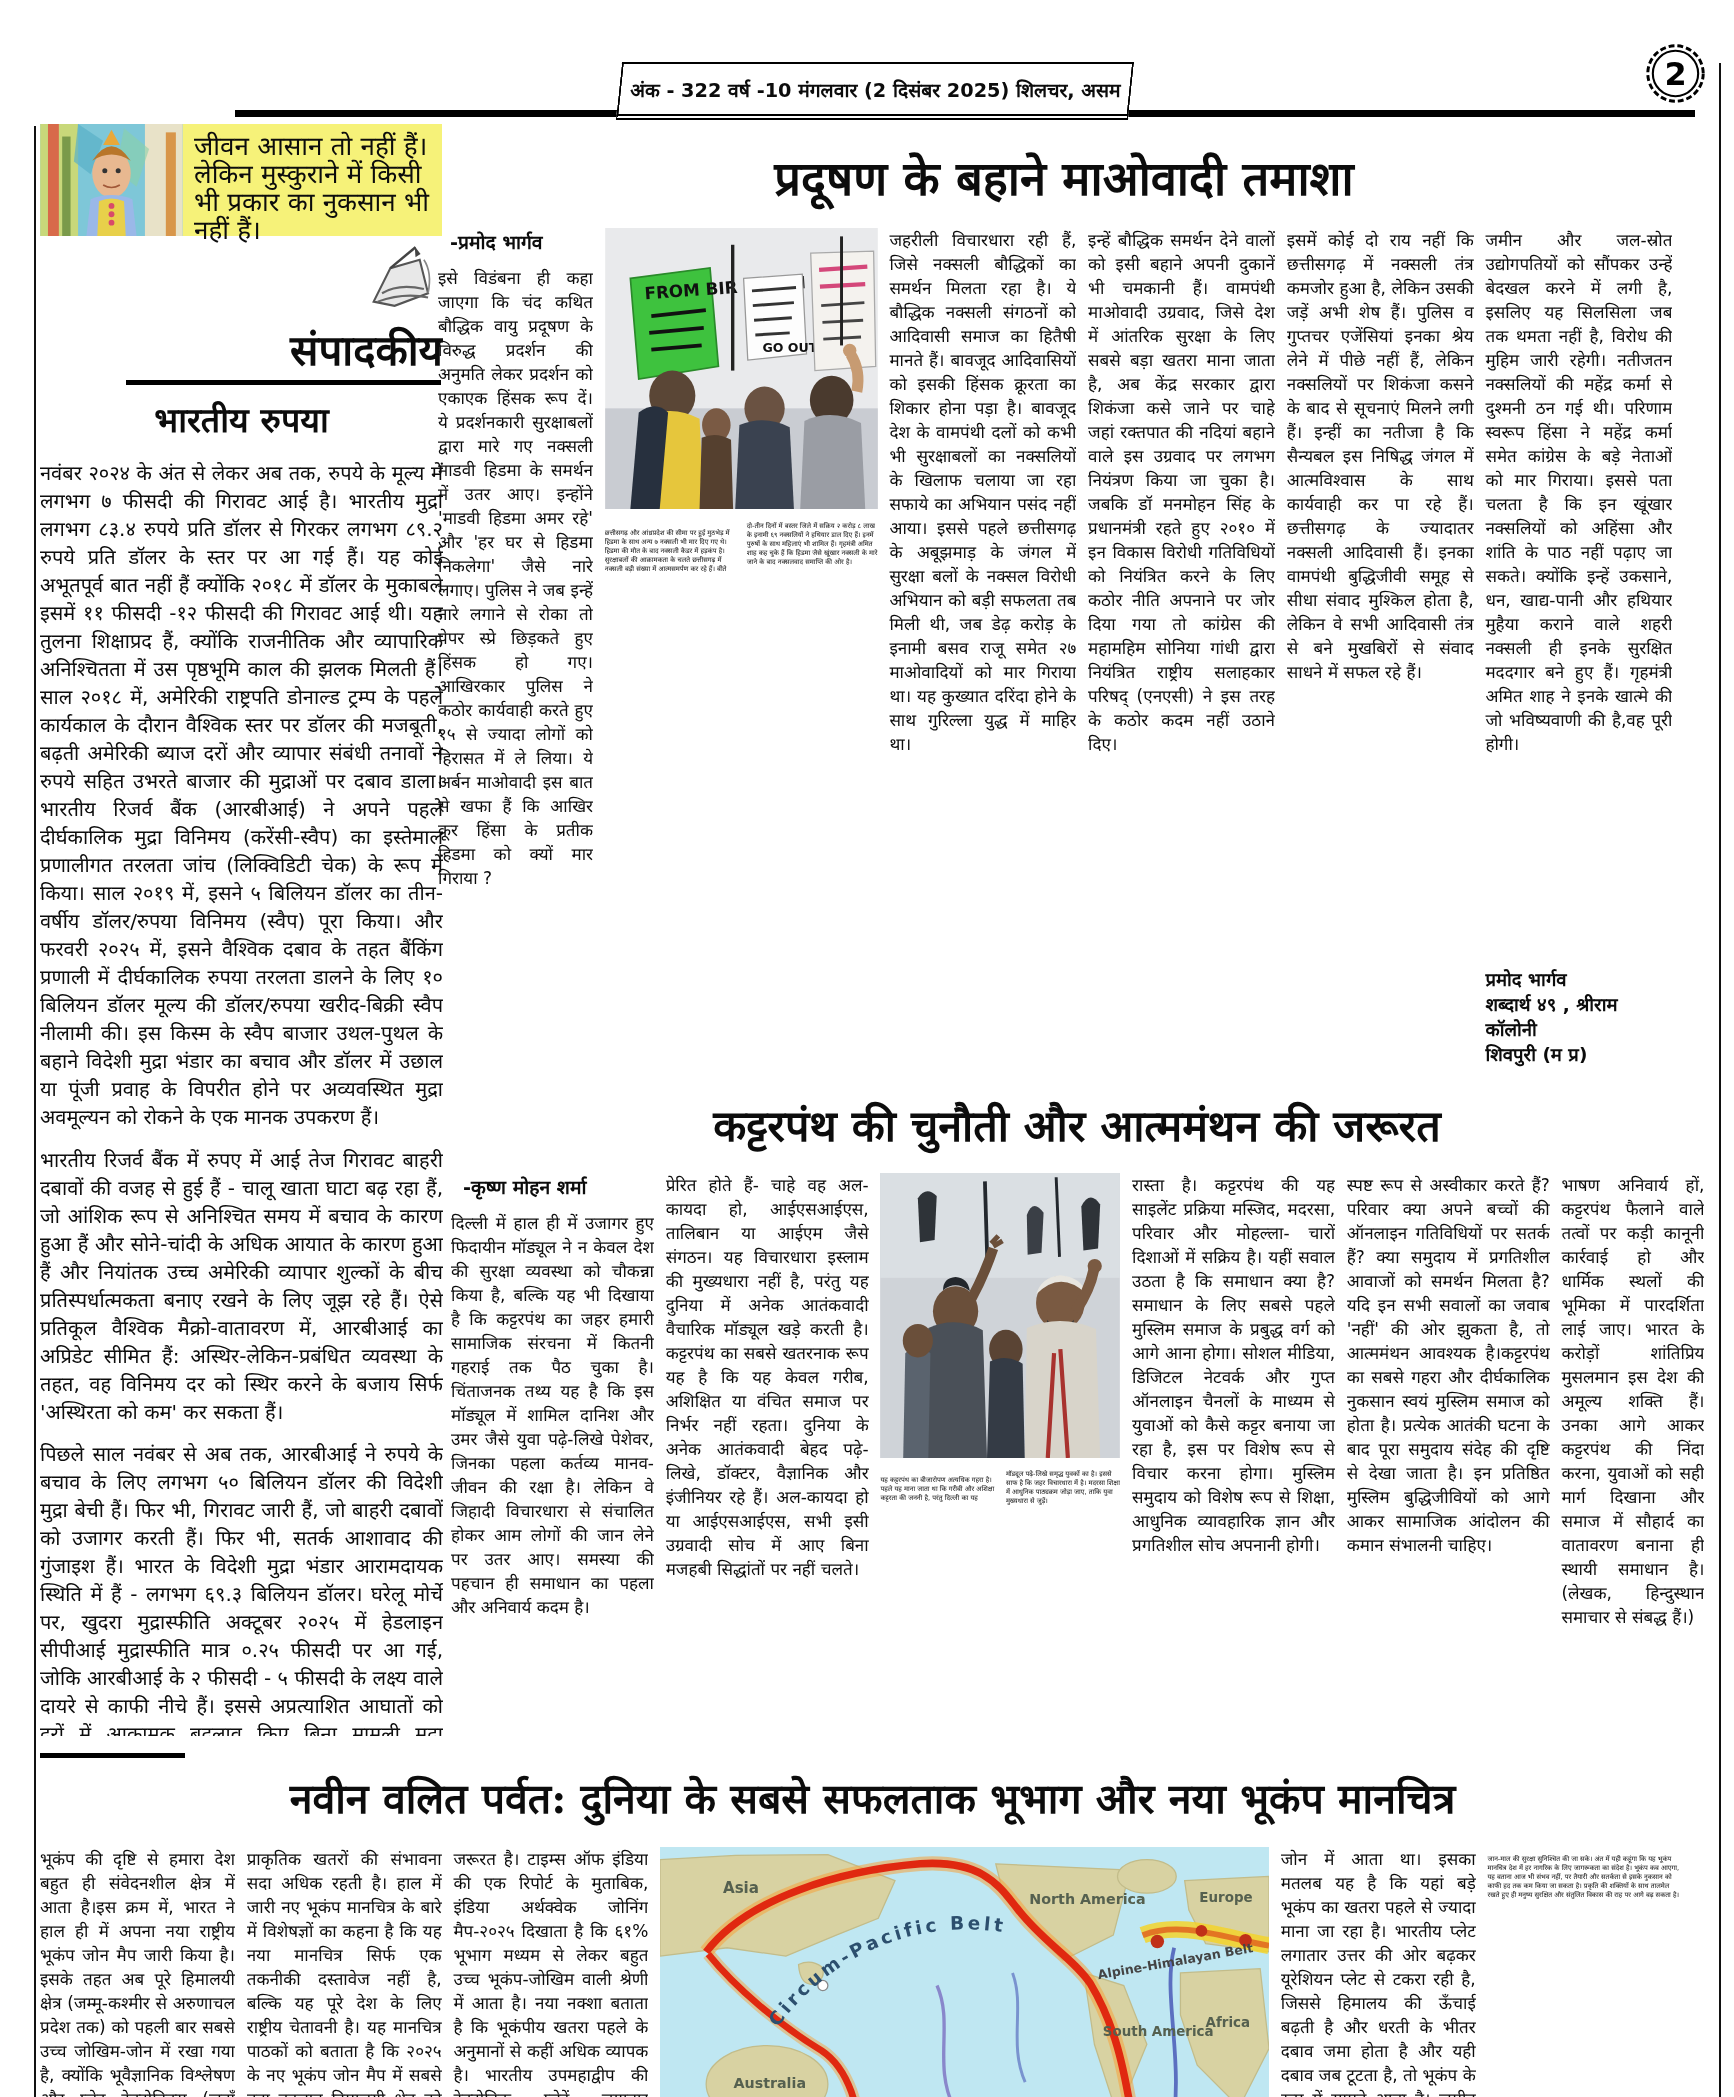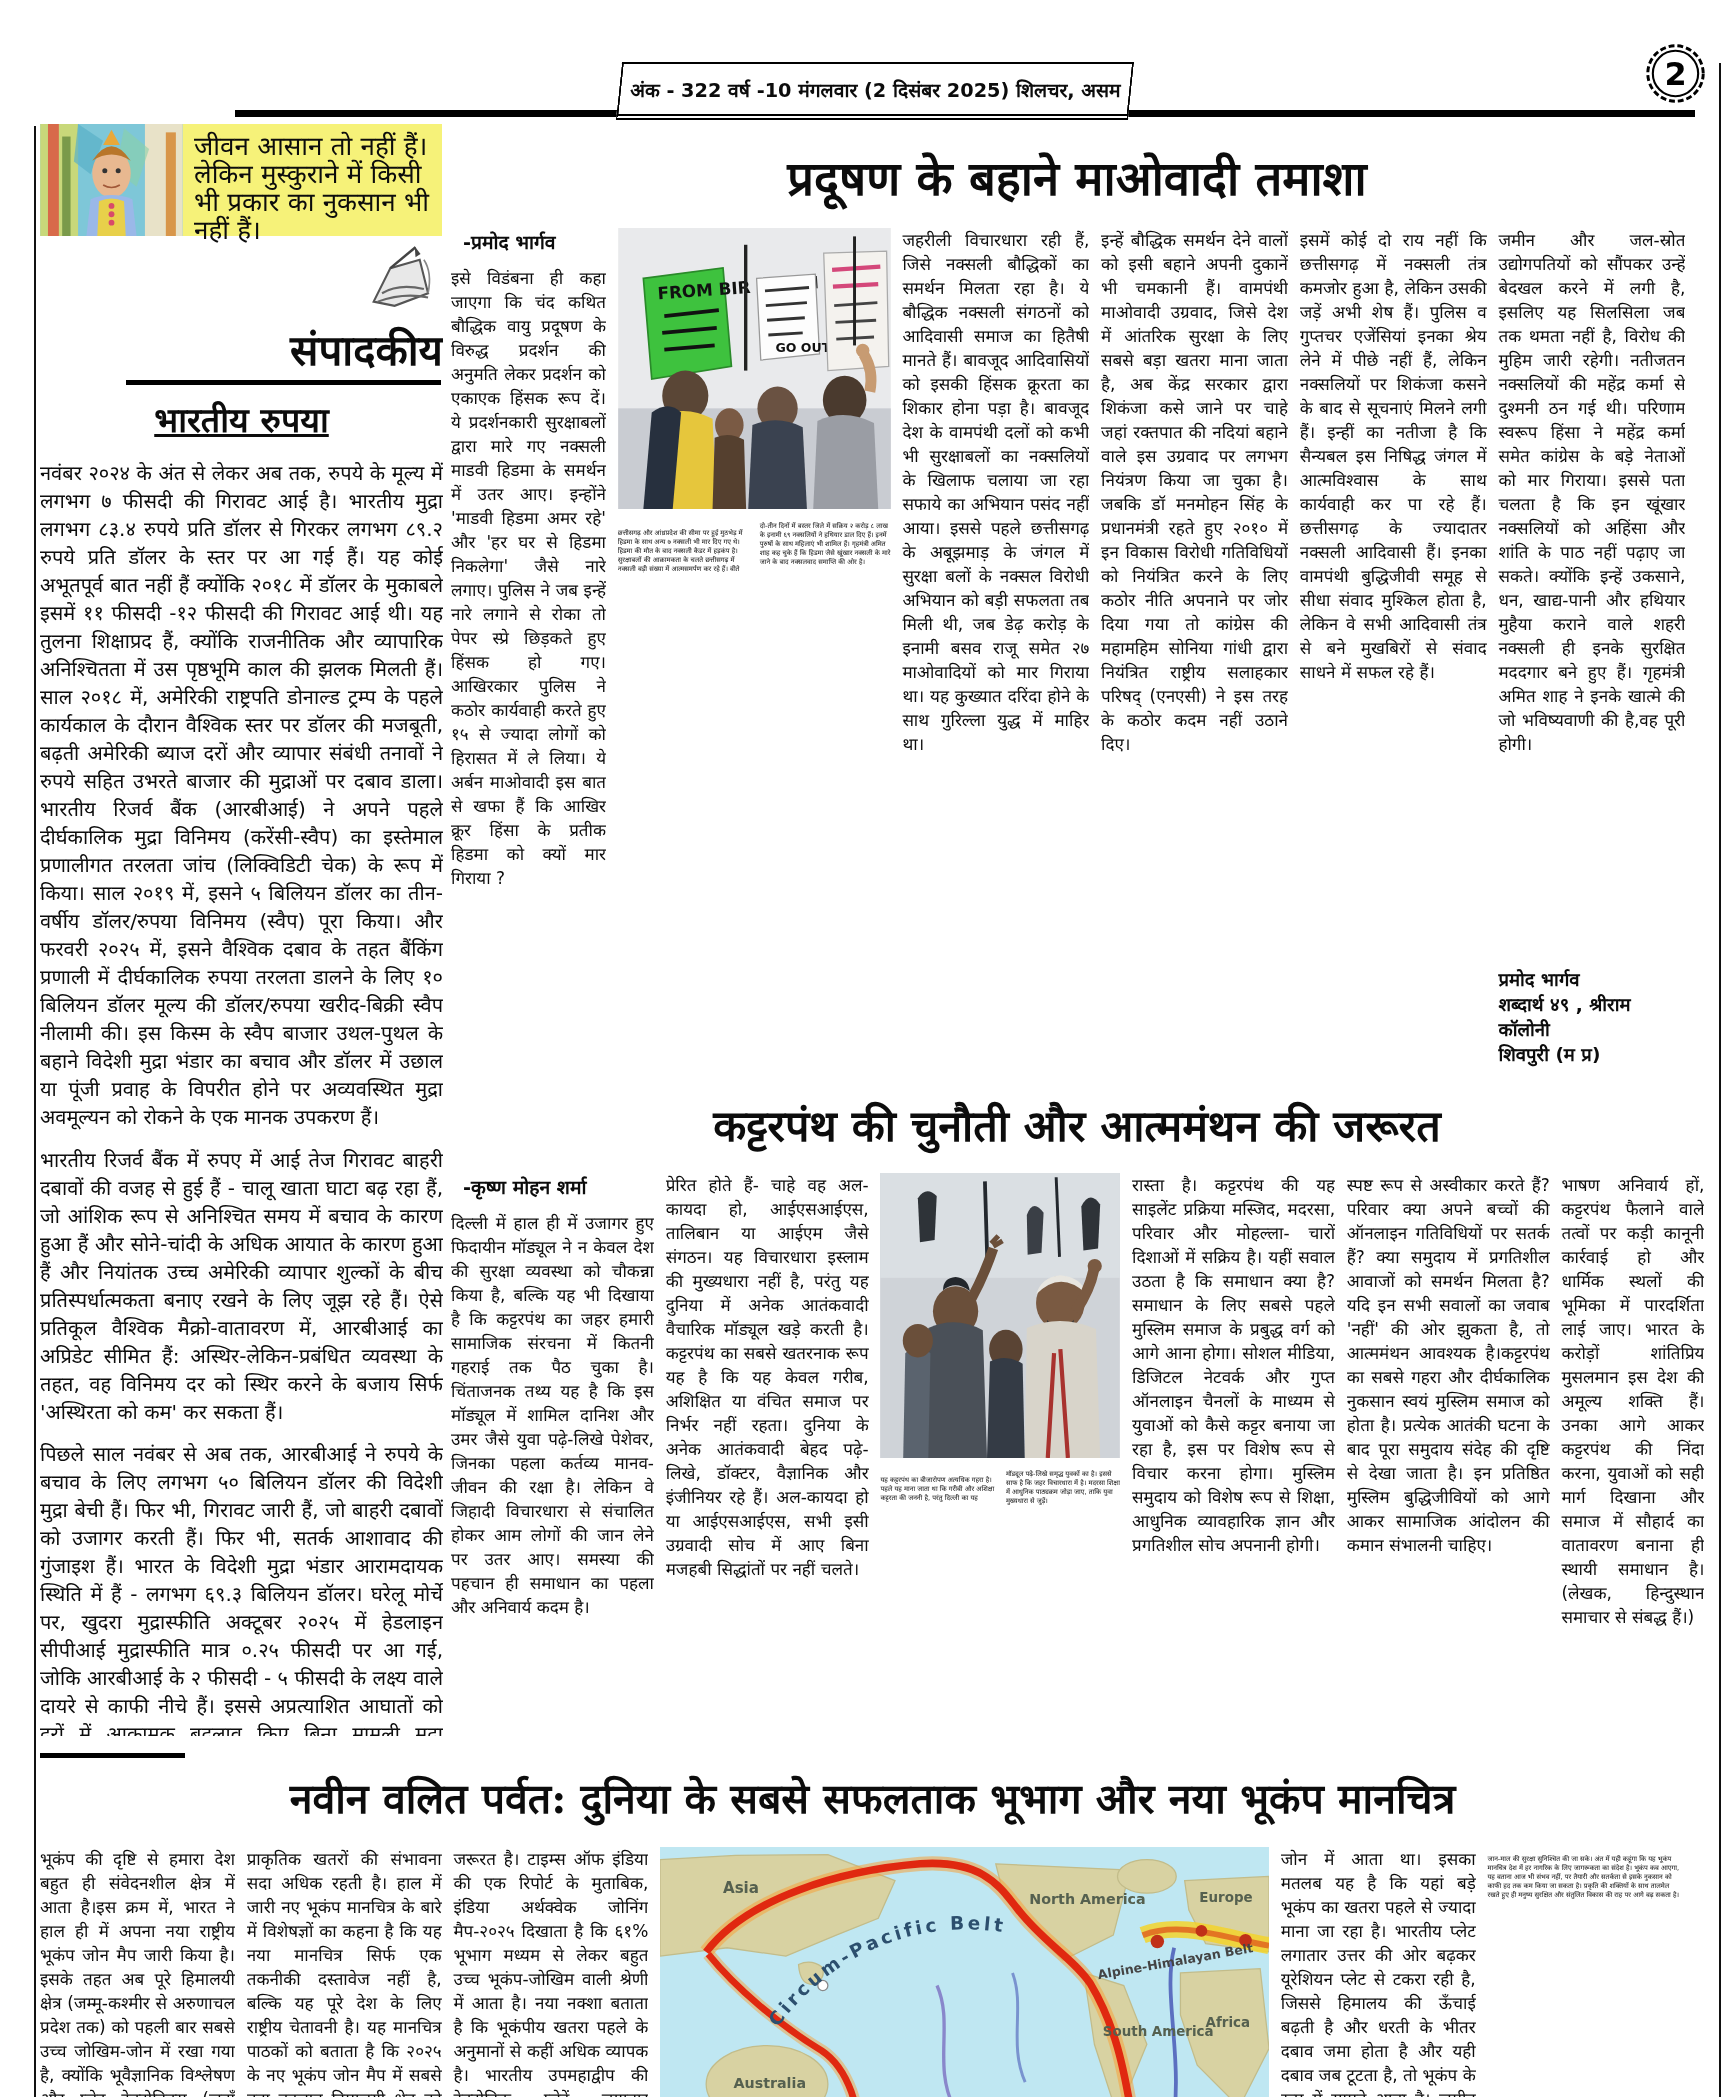--- a/index.html
+++ b/index.html
@@ -17,35 +17,35 @@
   
   .quote-box{position:absolute;left:40px;top:124px;width:402px;height:112px;background:#f6f279;
              display:flex;z-index:2;}
   .quote-box svg{flex:none;}
   .quote-text{flex:1;padding:7.6px 8.4px 0 11px;font-size:26px;line-height:28px;font-weight:normal;text-align:left;}
   
   .editorial{position:absolute;left:40px;top:243px;width:403px;height:1493px;overflow:hidden;}
   .ed-head{display:flex;align-items:flex-end;gap:10px;flex-direction:column;}
   .ed-title{font-size:42px;font-weight:bold;margin:0 0 0 4.2px;}
   .ed-rule{width:315px;height:5.9px;background:#000;margin:2.5px 0 4.2px 86px;}
-  .ed-sub{font-size:34px;font-weight:bold;text-align:center;margin:11px 0 17px 0;text-decoration:underline;}
+  .ed-sub{font-size:34px;font-weight:bold;text-align:center;margin:11px 0 17px 0;}
   .editorial p{font-size:20px;line-height:28px;text-align:justify;margin:0 0 14.3px 0;}
   .ed-end-rule{position:absolute;left:40px;top:1753px;width:145px;height:5px;background:#000;}
   .edge-left{position:absolute;left:34px;top:126px;width:1.7px;height:2580px;background:#111;}
   .edge-right{position:absolute;left:1719px;top:63px;width:2.1px;height:2643px;background:#111;}
   
   .headline{font-weight:bold;text-align:center;margin:0;font-family:"DejaVu Serif","Liberation Serif",serif;}
   .byline{font-size:19.3px;font-weight:bold;margin:0 0 11px 12px;}
   .a-body{display:flex;gap:11.7px;}
   .a-col{overflow:hidden;}
   .a-col p,.subcols p{font-size:17px;line-height:24px;text-align:justify;margin:0;}
   .subcols-2{columns:2;column-gap:11px;overflow:hidden;}
   .signoff{font-weight:bold;font-size:18.5px;line-height:25px;margin-top:3px;}
   
-  .article1{position:absolute;left:451px;top:145px;width:1252px;height:944px;}
+  .article1{position:absolute;left:438px;top:145px;width:1252px;height:944px;}
   .a1-head{font-size:47px;margin-bottom:19.3px;}
   .a1-body{height:839px;}
   .a1-c1{width:155px;flex:none;}
   .a1-mid{width:273px;flex:none;}
   .a1-mid .subcols-2{height:537px;margin-top:10px;}
   .a1-col{width:187px;flex:none;height:839px;}
   .a1-last{display:flex;flex-direction:column;}
   .a1-last p{flex:1;overflow:hidden;}
   
   .article2{position:absolute;left:451px;top:1095px;width:1252px;height:667px;}

